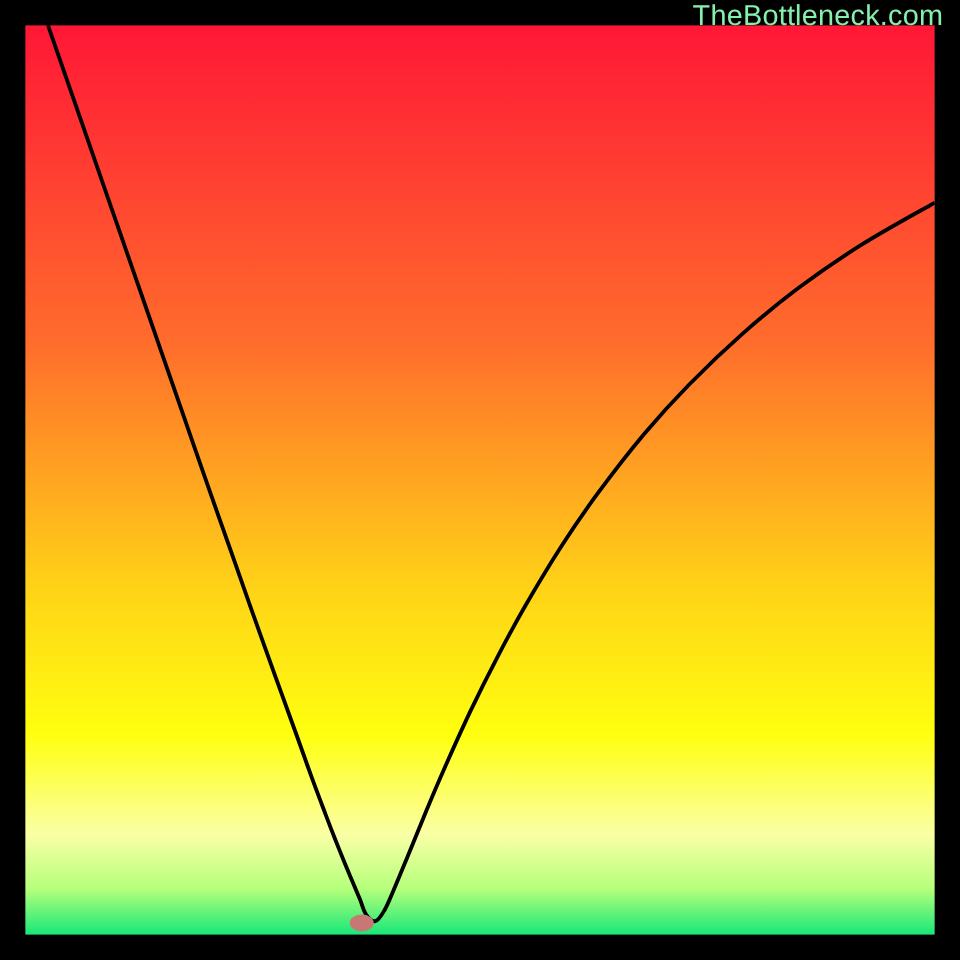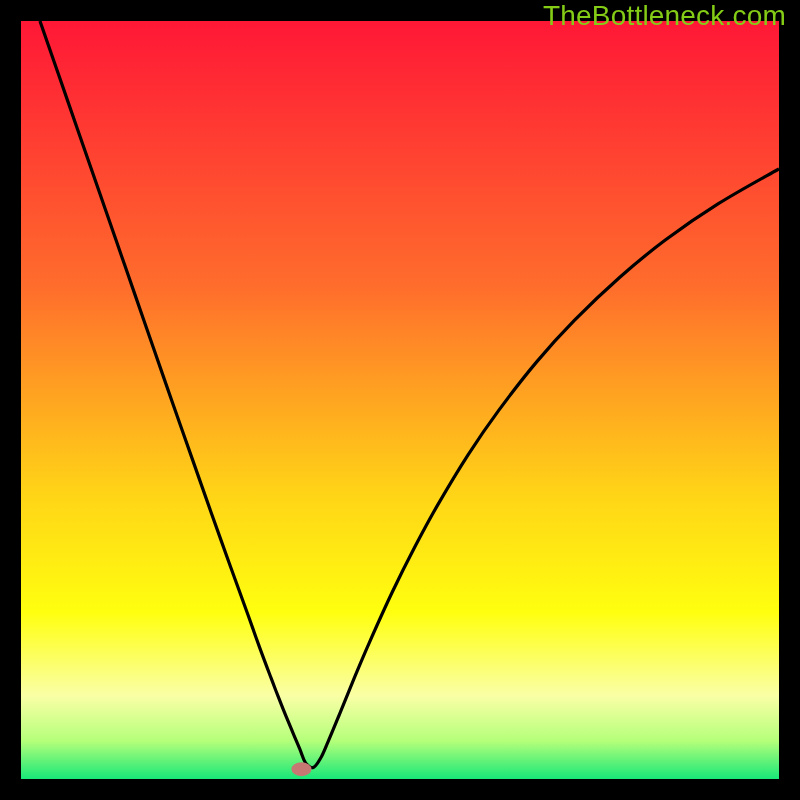--- a/index.html
+++ b/index.html
@@ -23,22 +23,22 @@
     position: absolute;
     top: 0;
     left: 0;
     width: 758px;
     height: 758px;
   }
   .source {
     position: absolute;
     top: 0px;
     right: 14px;
-    color: #84cc16;
-    font-size: 28px;
+    color: #86efac;
+    font-size: 24px;
     font-weight: 500;
     letter-spacing: 0.2px;
     font-family: Arial, Helvetica, sans-serif;
   }
   svg.curve {
     position: absolute;
     top: 0;
     left: 0;
   }
 </style>

